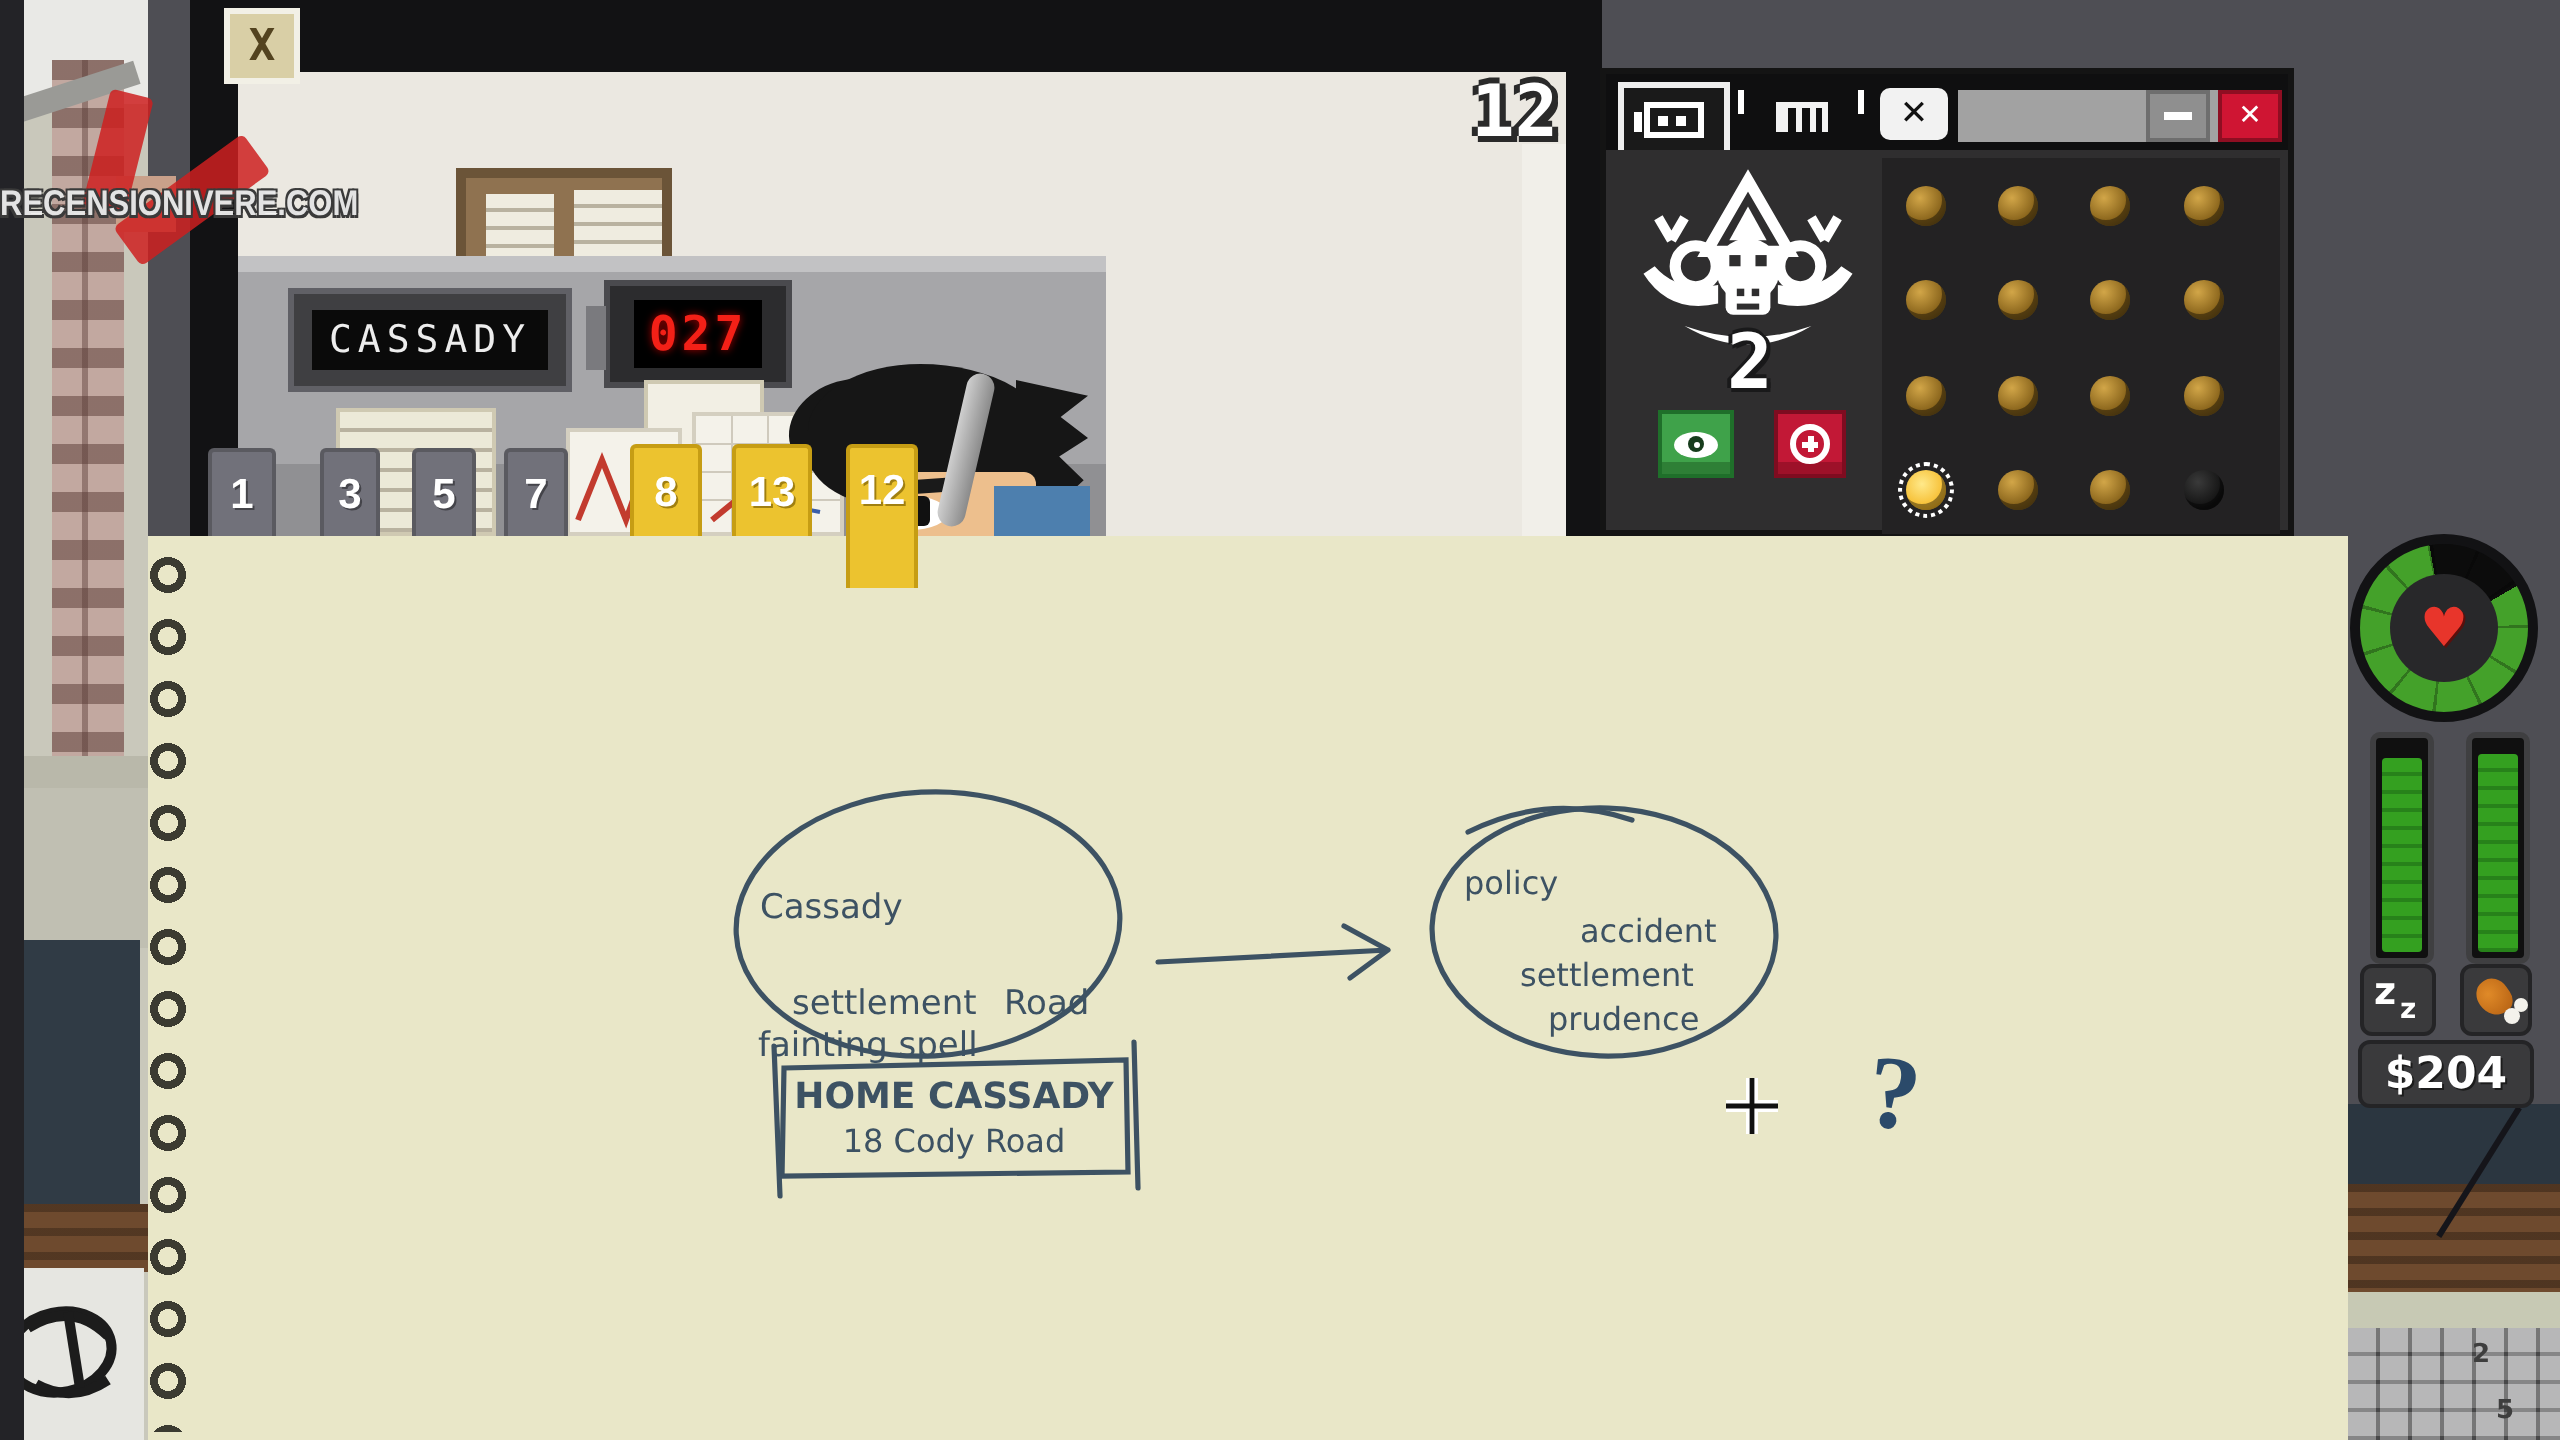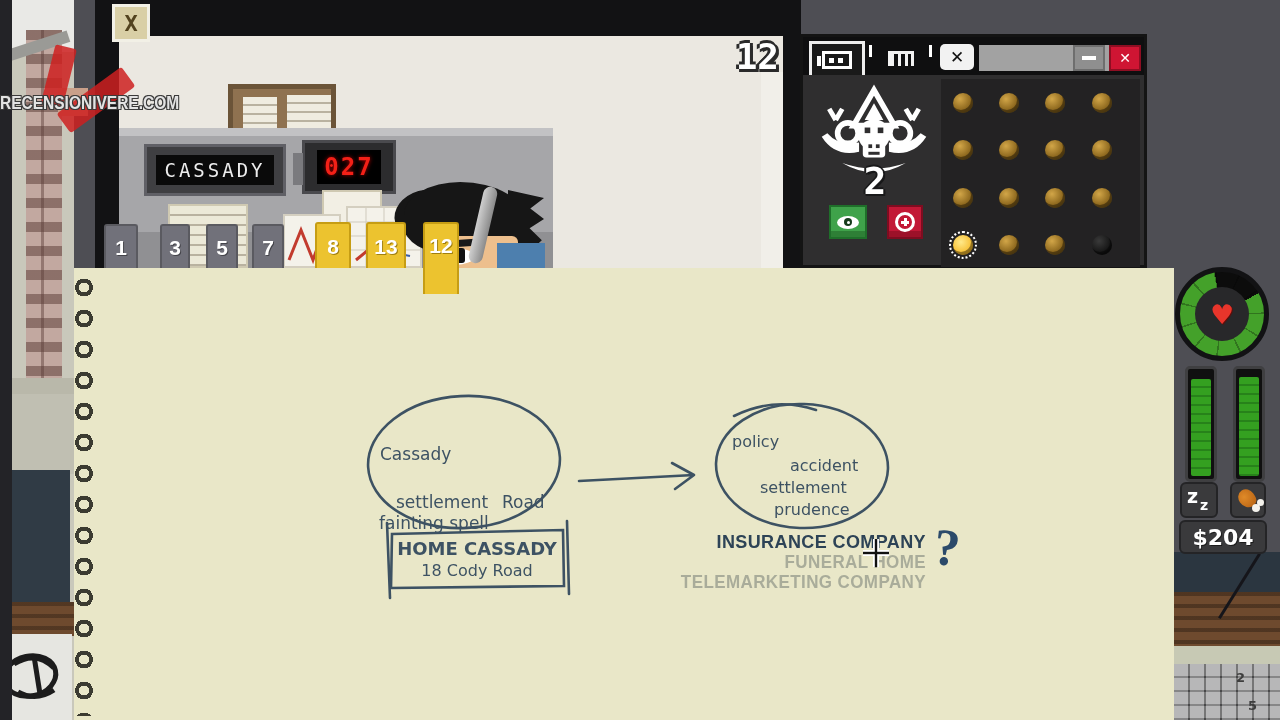--- a/index.html
+++ b/index.html
@@ -381,25 +381,20 @@
     <span class="hand big" style="left:428px;top:224px;">Road</span>
 
     <div class="answer" style="left:322px;top:270px;width:162px;">HOME CASSADY</div>
     <div class="answer" style="left:322px;top:293px;width:162px;font-weight:normal;font-size:16px;">18 Cody Road</div>
 
     <span class="hand" style="left:658px;top:164px;">policy</span>
     <span class="hand" style="left:716px;top:188px;">accident</span>
     <span class="hand" style="left:686px;top:210px;">settlement</span>
     <span class="hand" style="left:700px;top:232px;">prudence</span>
 
-    <div class="options">
-      <div class="opt sel">INSURANCE COMPANY</div>
-      <div class="opt faded">FUNERAL HOME</div>
-      <div class="opt faded">TELEMARKETING COMPANY</div>
-    </div>
     <div class="qmark">?</div>
   </div>
 
   <div class="abs ring">
     <span class="heart">♥</span>
   </div>
   <div class="abs vbar" style="left:1185px;top:366px;">
     <div class="vfill" style="height:88%;"></div>
   </div>
   <div class="abs vbar" style="left:1233px;top:366px;">

